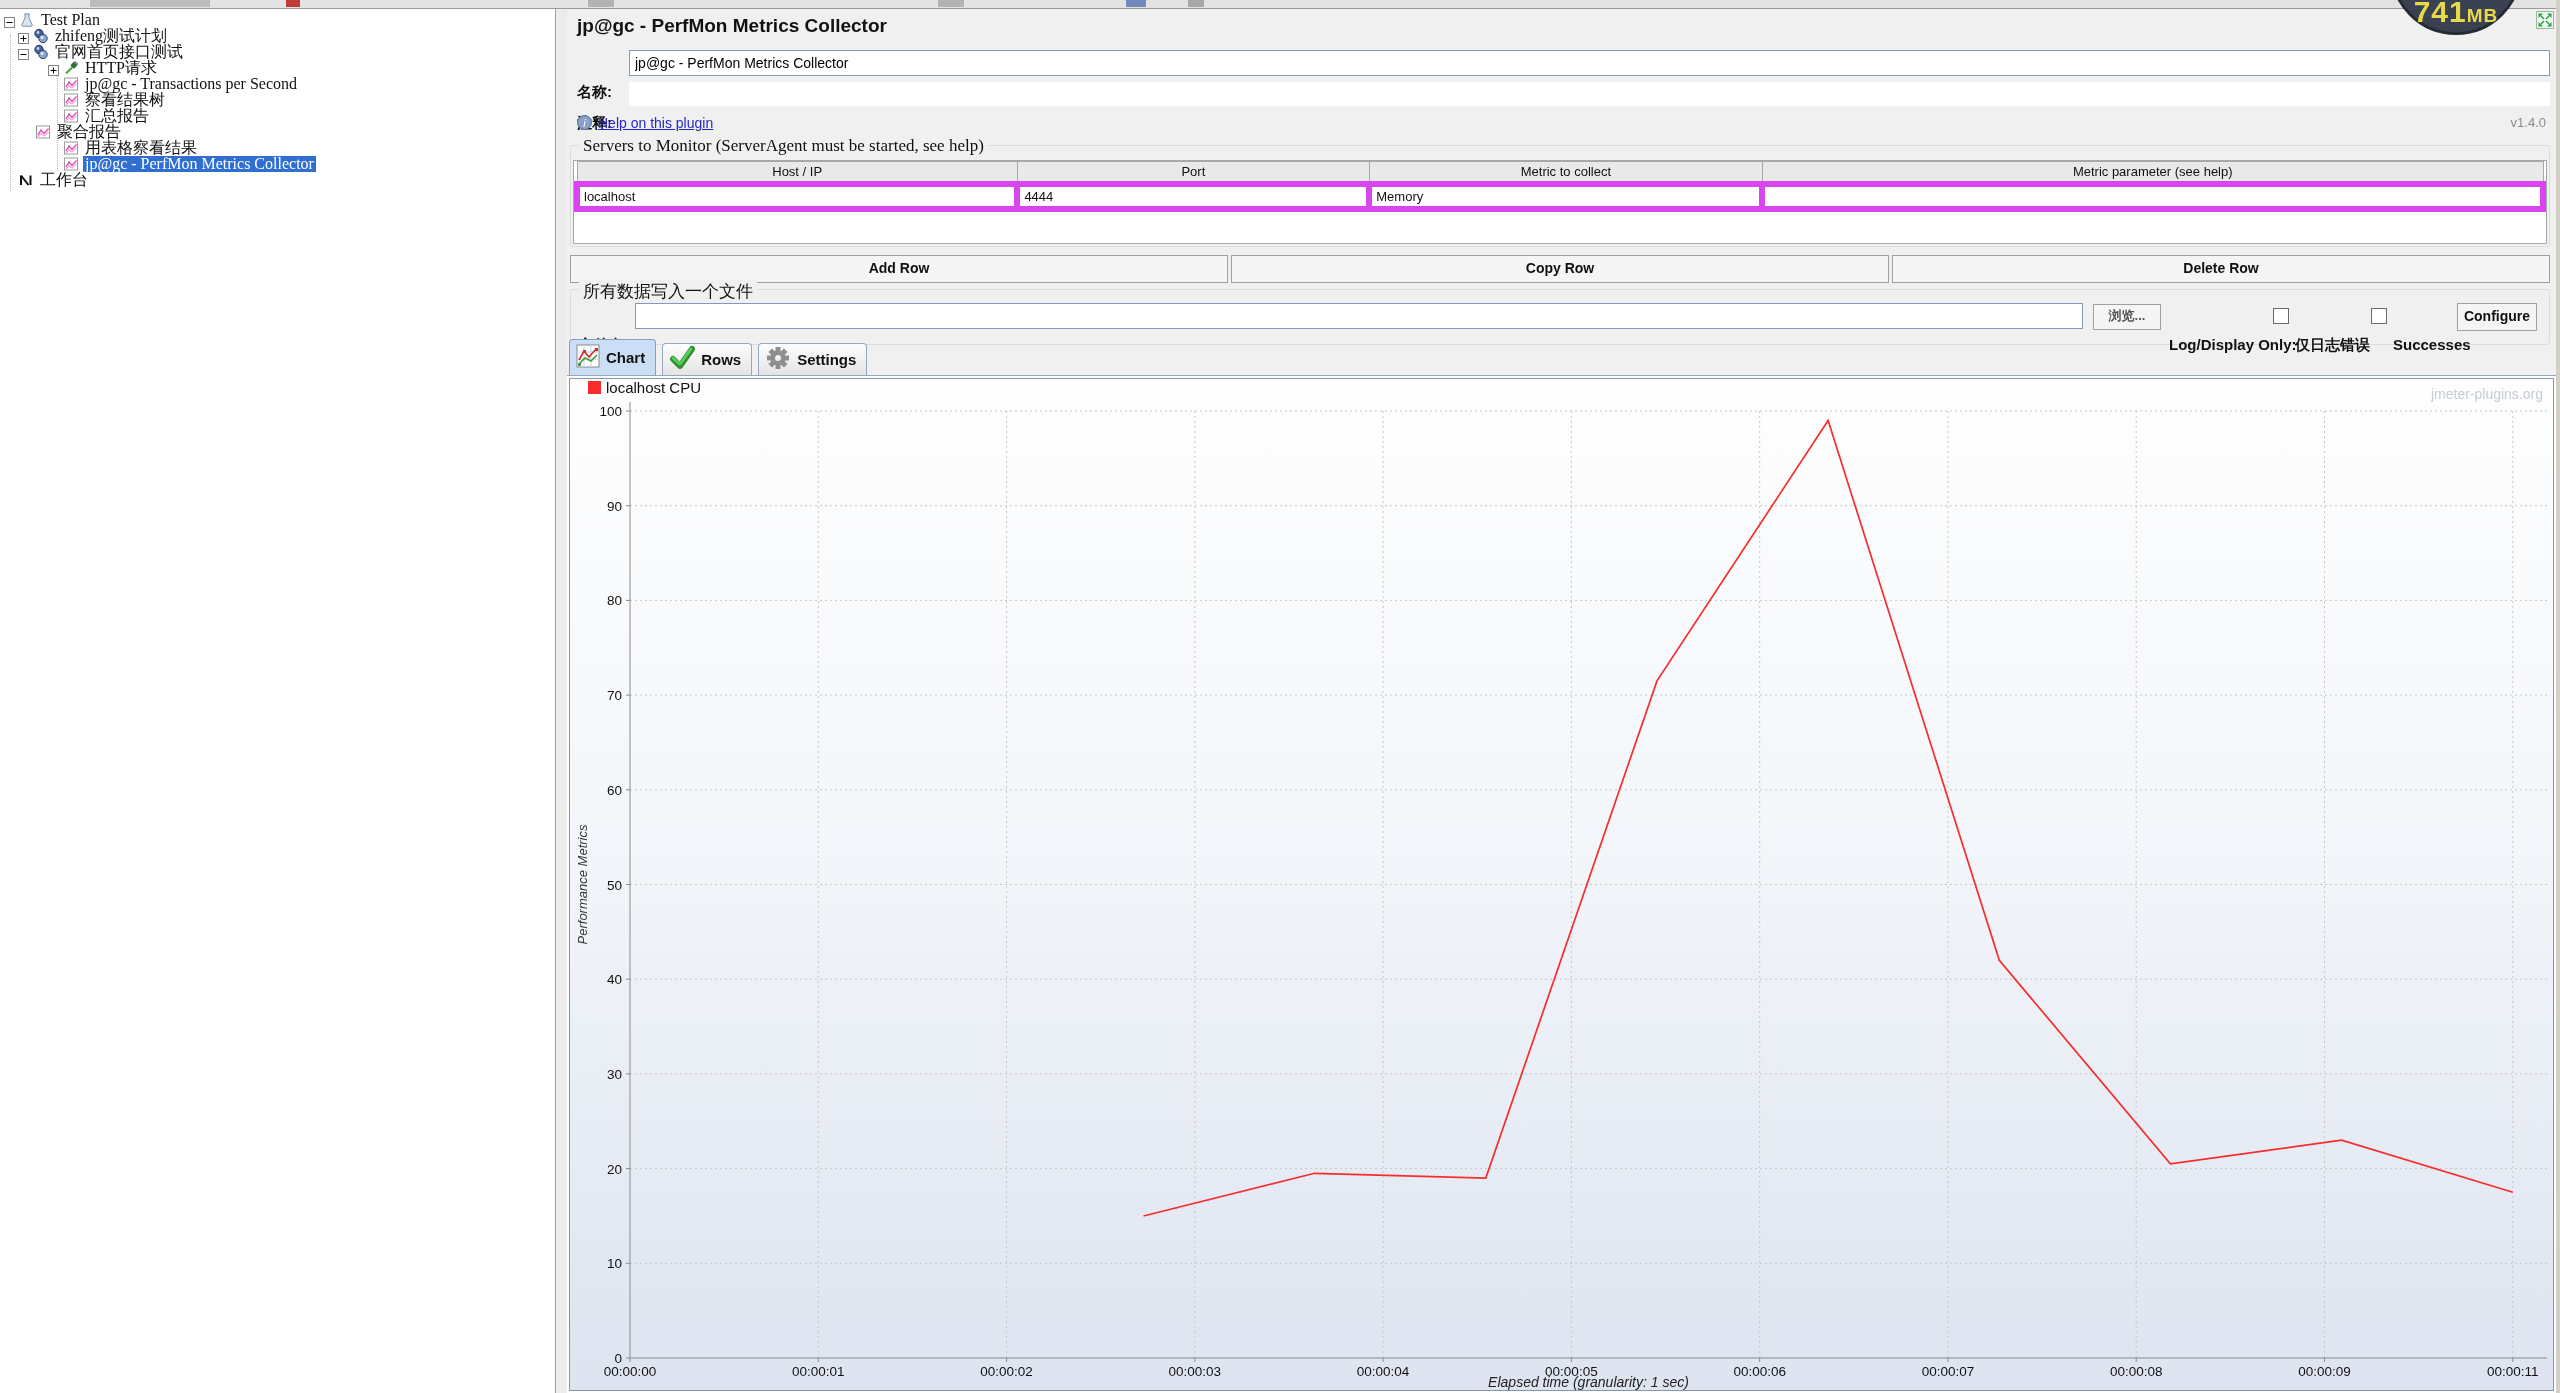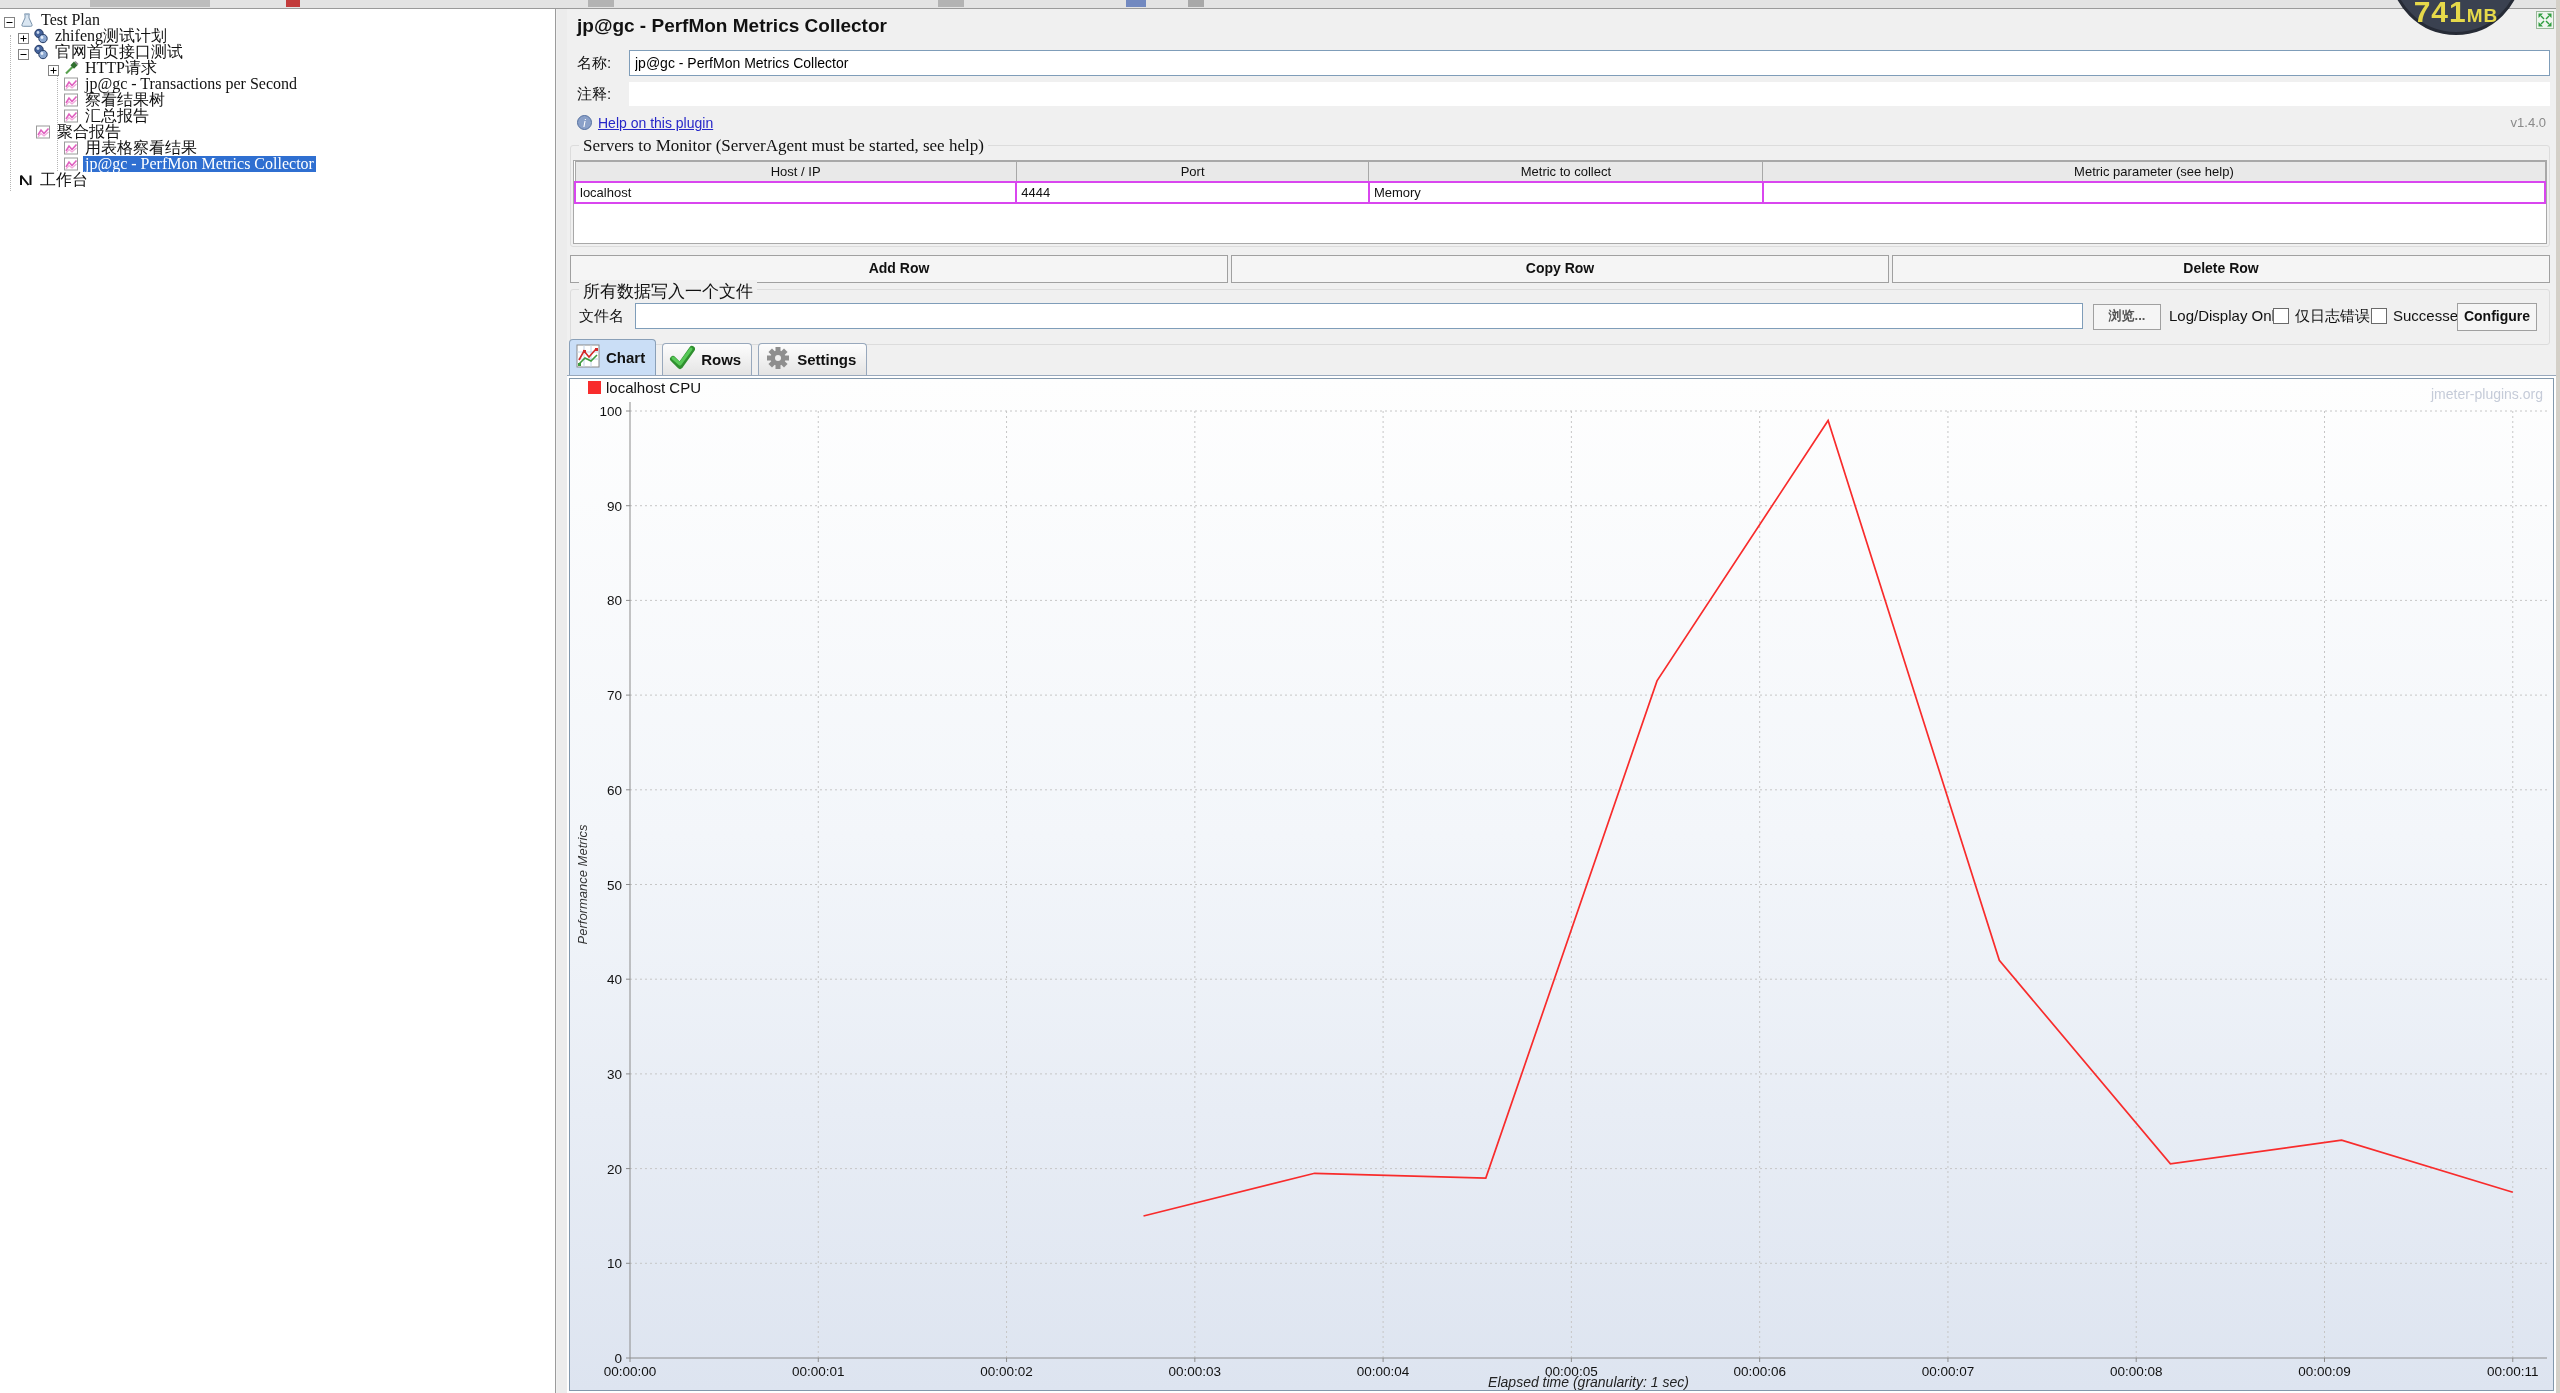--- a/index.html
+++ b/index.html
@@ -22,35 +22,35 @@
   .tlabel{padding:0 2px;}
   .tlabel.sel{background:#2f6fd1;color:#fff;}
 
   
   .splitter{position:absolute;left:557px;top:9px;width:10px;height:1384px;background:#ececec;}
 
   
   .main{position:absolute;left:567px;top:9px;width:1989px;height:1384px;background:#f0f0f0;}
   .panel-header{position:absolute;left:0;top:0;right:0;height:36px;}
   .panel-title{position:absolute;left:10px;top:6px;font-size:19px;font-weight:bold;}
-  .row-label{font-weight:normal;font-size:15px;}
+  .row-label{font-weight:bold;font-size:15px;margin-top:29px;}
   .frow{position:absolute;left:0;right:0;}
   .txt-input{position:absolute;background:#fff;border:1px solid #7f9db9;font-size:14px;padding:0 5px;
              font-family:"Liberation Sans","DejaVu Sans",sans-serif;box-sizing:border-box;}
   .comment-input{position:absolute;background:#fff;border:none;font-size:14px;padding:0 5px;box-sizing:border-box;}
   .help-link{color:#2626c8;text-decoration:underline;font-size:14px;cursor:pointer;}
   .version{position:absolute;right:10px;top:4px;color:#8a8a8a;font-size:13px;}
 
   .gbox{position:absolute;border:1px solid #dcdcdc;border-radius:3px;}
   .gbox-legend{position:absolute;top:-10px;left:8px;background:#f0f0f0;padding:0 4px;font-size:17px;
                font-family:"Liberation Serif","DejaVu Serif",serif;}
   .table-wrap{position:absolute;left:2px;right:2px;top:14px;bottom:2px;background:#fff;border:1px solid #a8a8a8;overflow:hidden;}
   table.srv{width:100%;border-collapse:collapse;table-layout:fixed;font-size:13px;}
   table.srv th{background:#e9e9e9;border:1px solid #a8a8a8;font-weight:normal;height:19px;padding:0;}
-  table.srv td{background:#fff;border:2px solid #d946ef;height:19px;padding:0 4px;text-align:left;}
+  table.srv td{background:#fff;border:6px solid #d946ef;height:19px;padding:0 4px;text-align:left;}
 
   .btn{background:#f5f5f5;border:1px solid #a0a0a0;font-size:14px;text-align:center;
        font-family:"Liberation Sans","DejaVu Sans",sans-serif;color:#111;cursor:pointer;font-weight:bold;}
   .btnrow{position:absolute;display:flex;gap:3px;}
   .btnrow .btn{flex:1;height:26px;line-height:24px;}
 
   .cb{display:inline-block;width:14px;height:14px;background:#fff;border:1px solid #6a6a6a;vertical-align:-2px;}
 
   
   .tabs{position:absolute;left:2px;top:330px;height:36px;display:flex;align-items:flex-end;}

